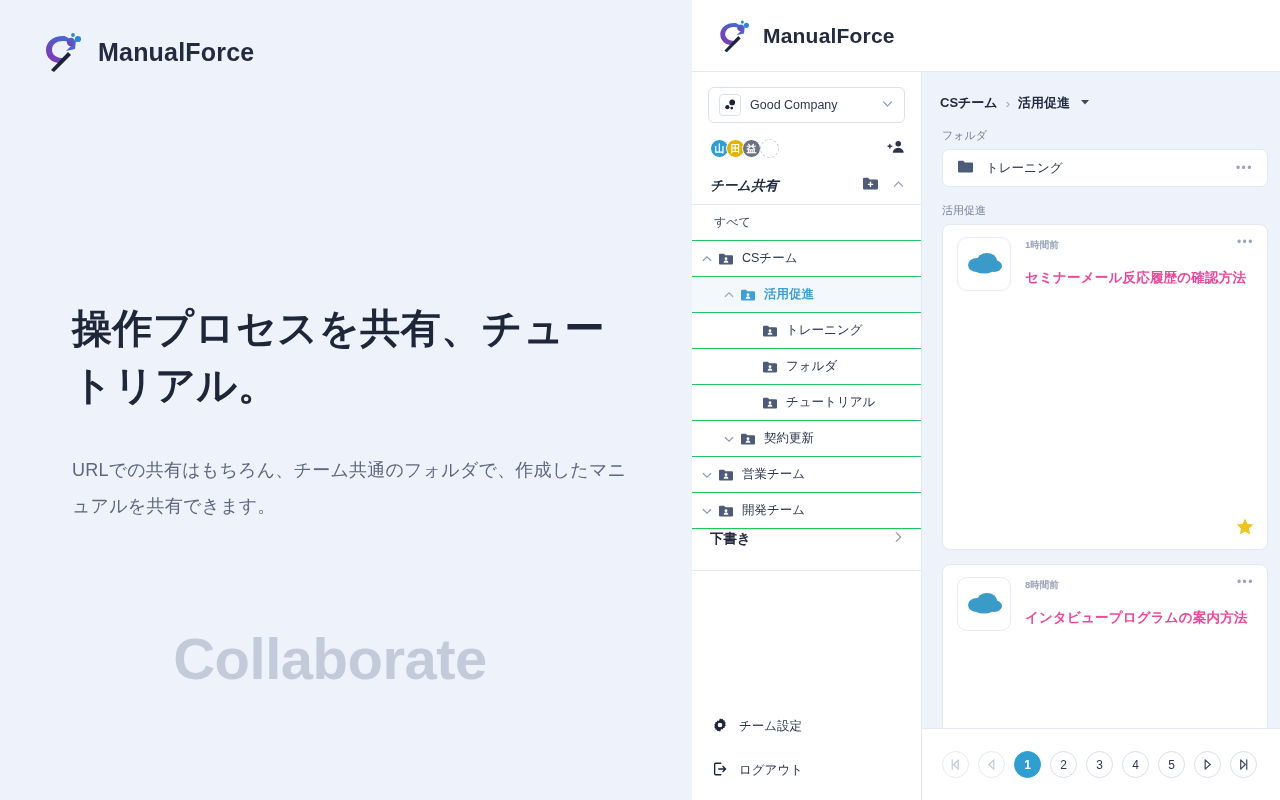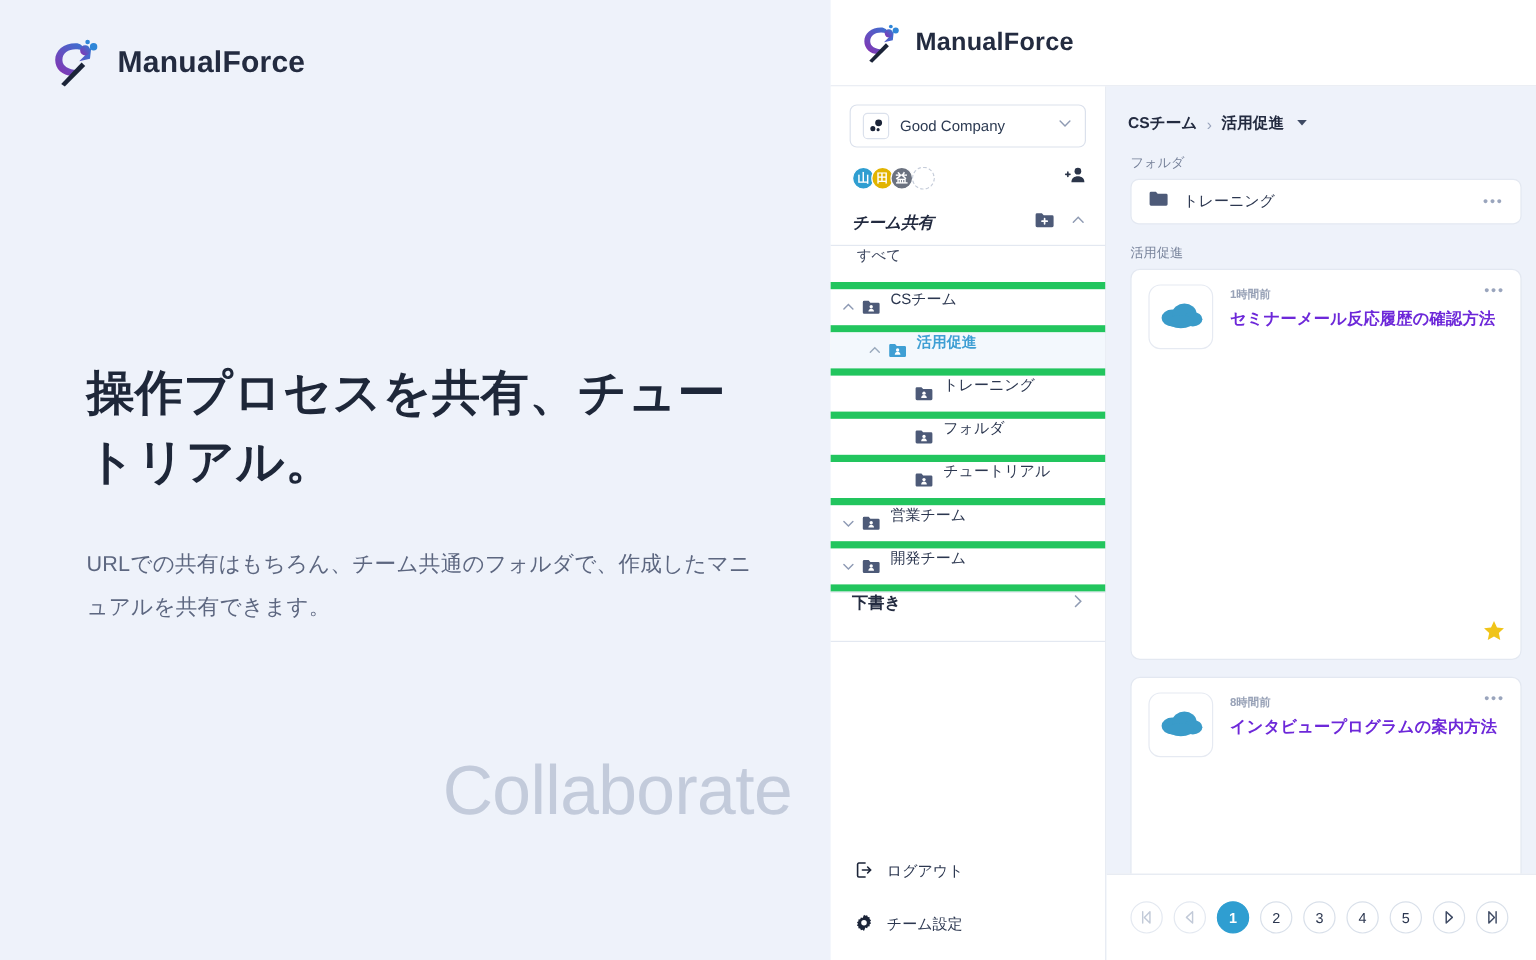--- a/index.html
+++ b/index.html
@@ -25,22 +25,22 @@
   .headline{
     position:absolute;left:72px;top:300px;width:560px;
     font-size:40px;line-height:1.42;font-weight:bold;color:#1e2739;
     letter-spacing:.5px;
   }
   .subcopy{
     position:absolute;left:72px;top:452px;width:560px;
     font-size:18px;line-height:2.0;color:#5d6780;letter-spacing:.2px;
   }
   .watermark{
-    position:absolute;left:0;top:625px;width:660px;text-align:right;
-    font-size:58px;font-weight:normal;color:#c3cbdb;letter-spacing:-0.5px;
+    position:absolute;left:0;top:625px;width:660px;text-align:center;
+    font-size:58px;font-weight:bold;color:#c3cbdb;letter-spacing:-0.5px;
   }
 
   
   .app-pane{
     width:620px;height:800px;flex:0 0 620px;position:relative;background:#eef2fa;
     overflow:hidden;
   }
   .app-header{
     height:72px;background:#ffffff;display:flex;align-items:center;
     padding-left:25px;border-bottom:1px solid #e6eaf2;
@@ -82,21 +82,21 @@
 
   .share-head{
     display:flex;align-items:center;height:38px;padding:0 16px 0 18px;
     border-bottom:1px solid #e3e8f1;margin-top:2px;
   }
   .share-head .lbl{font-size:13.5px;font-weight:bold;color:#232b40;font-style:italic;}
   .share-head .acts{margin-left:auto;display:flex;align-items:center;gap:13px;}
 
   .tree{font-size:12.5px;}
   .tree-row{
-    height:36px;display:flex;border-bottom:6px solid #22c55e;
+    height:36px;display:flex;align-items:center;border-bottom:1px solid #22c55e;
     padding-right:10px;color:#2c3750;
   }
   .tree-row.all{padding-left:22px;color:#3b455e;font-size:12px;}
   .tree-row .tw{width:22px;display:flex;align-items:center;justify-content:center;color:#8e9ab4;flex:0 0 22px;}
   .tree-row .ic{margin-right:8px;display:flex;align-items:center;flex:0 0 16px;}
   .tree-row.active{background:#f3f8fd;}
   .tree-row.active .lbl{color:#3f9fd4;font-weight:bold;}
   .tree-row .lbl{white-space:nowrap;}
   .lv0{padding-left:4px;}
   .lv1{padding-left:26px;}
@@ -138,21 +138,21 @@
   .manual-card{
     width:326px;flex:0 0 326px;height:100px;background:#fff;border:1px solid #e3e8f1;
     border-radius:8px;padding:12px 14px 10px 14px;display:flex;gap:14px;position:relative;
   }
   .thumb{
     width:54px;height:54px;flex:0 0 54px;border:1px solid #e6eaf2;border-radius:10px;
     display:flex;align-items:center;justify-content:center;background:#fff;
   }
   .m-body{flex:1;min-width:0;}
   .m-time{font-size:9.5px;color:#98a2b7;font-weight:bold;margin-top:2px;}
-  .m-title{font-size:13.5px;font-weight:bold;color:#6d28d9;margin-top:5px;letter-spacing:.2px;white-space:nowrap;}
+  .m-title{font-size:13.5px;font-weight:bold;color:#ec4899;margin-top:17px;letter-spacing:.2px;white-space:nowrap;}
   .m-dots{position:absolute;right:13px;top:10px;color:#9aa5bd;letter-spacing:1.5px;font-size:12px;}
   .m-star{position:absolute;right:12px;bottom:8px;}
 
   .pager{
     position:absolute;left:0;bottom:0;width:100%;height:72px;background:#fff;
     border-top:1px solid #e3e8f1;display:flex;align-items:center;gap:9px;padding-left:20px;
   }
   .pg{
     width:27px;height:27px;border-radius:50%;border:1px solid #d9e0ea;background:#fff;
     display:flex;align-items:center;justify-content:center;font-size:12px;color:#2c3750;
@@ -324,20 +324,35 @@
             <span class="ic">
               <svg width="16" height="14" viewBox="0 0 18 16">
                   <path d="M1 3.2 a1.3 1.3 0 0 1 1.3-1.3 H6.6 L8.2 3.7 H15.7 a1.3 1.3 0 0 1 1.3 1.3 V13 a1.3 1.3 0 0 1-1.3 1.3 H2.3 A1.3 1.3 0 0 1 1 13 Z" fill="#4d5a78"></path>
                   <circle cx="9" cy="7.6" r="1.6" fill="#fff"></circle>
                   <path d="M6.3 12.2 c0-1.8 1.3-2.8 2.7-2.8 s2.7 1 2.7 2.8 Z" fill="#fff"></path>
                 </svg>
             </span>
             <span class="lbl">チュートリアル</span>
           </div>
 
+          <div class="tree-row lv1b">
+            <span class="tw">
+              <svg width="12" height="12" viewBox="0 0 16 16">
+                  <path d="M3 6 L8 11 L13 6" fill="none" stroke="#8e9ab4" stroke-width="1.6" stroke-linecap="round"></path>
+                </svg>
+            </span>
+            <span class="ic">
+              <svg width="16" height="14" viewBox="0 0 18 16">
+                  <path d="M1 3.2 a1.3 1.3 0 0 1 1.3-1.3 H6.6 L8.2 3.7 H15.7 a1.3 1.3 0 0 1 1.3 1.3 V13 a1.3 1.3 0 0 1-1.3 1.3 H2.3 A1.3 1.3 0 0 1 1 13 Z" fill="#4d5a78"></path>
+                  <circle cx="9" cy="7.6" r="1.6" fill="#fff"></circle>
+                  <path d="M6.3 12.2 c0-1.8 1.3-2.8 2.7-2.8 s2.7 1 2.7 2.8 Z" fill="#fff"></path>
+                </svg>
+            </span>
+            <span class="lbl">契約更新</span>
+          </div>
 
           <div class="tree-row lv0">
             <span class="tw">
               <svg width="12" height="12" viewBox="0 0 16 16">
                   <path d="M3 6 L8 11 L13 6" fill="none" stroke="#8e9ab4" stroke-width="1.6" stroke-linecap="round"></path>
                 </svg>
             </span>
             <span class="ic">
               <svg width="16" height="14" viewBox="0 0 18 16">
                   <path d="M1 3.2 a1.3 1.3 0 0 1 1.3-1.3 H6.6 L8.2 3.7 H15.7 a1.3 1.3 0 0 1 1.3 1.3 V13 a1.3 1.3 0 0 1-1.3 1.3 H2.3 A1.3 1.3 0 0 1 1 13 Z" fill="#4d5a78"></path>
@@ -371,34 +386,34 @@
             <svg width="14" height="14" viewBox="0 0 16 16">
                 <path d="M6 3 L11 8 L6 13" fill="none" stroke="#8f9bb3" stroke-width="1.5" stroke-linecap="round"></path>
               </svg>
           </span>
         </div>
 
         <div class="sidebar-bottom">
           <div class="sb-item">
             <span>
               <svg width="16" height="16" viewBox="0 0 18 18">
-                <path d="M10 2.5 H4.2 a1.2 1.2 0 0 0-1.2 1.2 V14.3 a1.2 1.2 0 0 0 1.2 1.2 H10" fill="none" stroke="#1b2438" stroke-width="1.5" stroke-linecap="round"></path>
-                <path d="M7.5 9 H15 M12.4 6.2 L15.2 9 L12.4 11.8" fill="none" stroke="#1b2438" stroke-width="1.5" stroke-linecap="round"></path>
-              </svg>
-            </span>
-            <span>ログアウト</span>
+                <path d="M9 1.4 l1.3 1.1 1.6-.5 .7 1.6 1.7 .2 -.1 1.7 1.4 1 -.9 1.5 .9 1.5 -1.4 1 .1 1.7 -1.7 .2 -.7 1.6 -1.6-.5 L9 16.6 7.7 15.5 6.1 16 5.4 14.4 3.7 14.2 3.8 12.5 2.4 11.5 3.3 10 2.4 8.5 3.8 7.5 3.7 5.8 5.4 5.6 6.1 4 7.7 4.5 Z" fill="#1b2438"></path>
+                <circle cx="9" cy="9" r="2.6" fill="#fff"></circle>
+              </svg>
+            </span>
+            <span>チーム設定</span>
           </div>
           <div class="sb-item">
             <span>
               <svg width="16" height="16" viewBox="0 0 18 18">
-                <path d="M9 1.4 l1.3 1.1 1.6-.5 .7 1.6 1.7 .2 -.1 1.7 1.4 1 -.9 1.5 .9 1.5 -1.4 1 .1 1.7 -1.7 .2 -.7 1.6 -1.6-.5 L9 16.6 7.7 15.5 6.1 16 5.4 14.4 3.7 14.2 3.8 12.5 2.4 11.5 3.3 10 2.4 8.5 3.8 7.5 3.7 5.8 5.4 5.6 6.1 4 7.7 4.5 Z" fill="#1b2438"></path>
-                <circle cx="9" cy="9" r="2.6" fill="#fff"></circle>
-              </svg>
-            </span>
-            <span>チーム設定</span>
+                <path d="M10 2.5 H4.2 a1.2 1.2 0 0 0-1.2 1.2 V14.3 a1.2 1.2 0 0 0 1.2 1.2 H10" fill="none" stroke="#1b2438" stroke-width="1.5" stroke-linecap="round"></path>
+                <path d="M7.5 9 H15 M12.4 6.2 L15.2 9 L12.4 11.8" fill="none" stroke="#1b2438" stroke-width="1.5" stroke-linecap="round"></path>
+              </svg>
+            </span>
+            <span>ログアウト</span>
           </div>
         </div>
       </div>
 
       <div class="content">
 
         <div class="breadcrumb">
           <span>CSチーム</span>
           <span class="sep">›</span>
           <span>活用促進</span>

